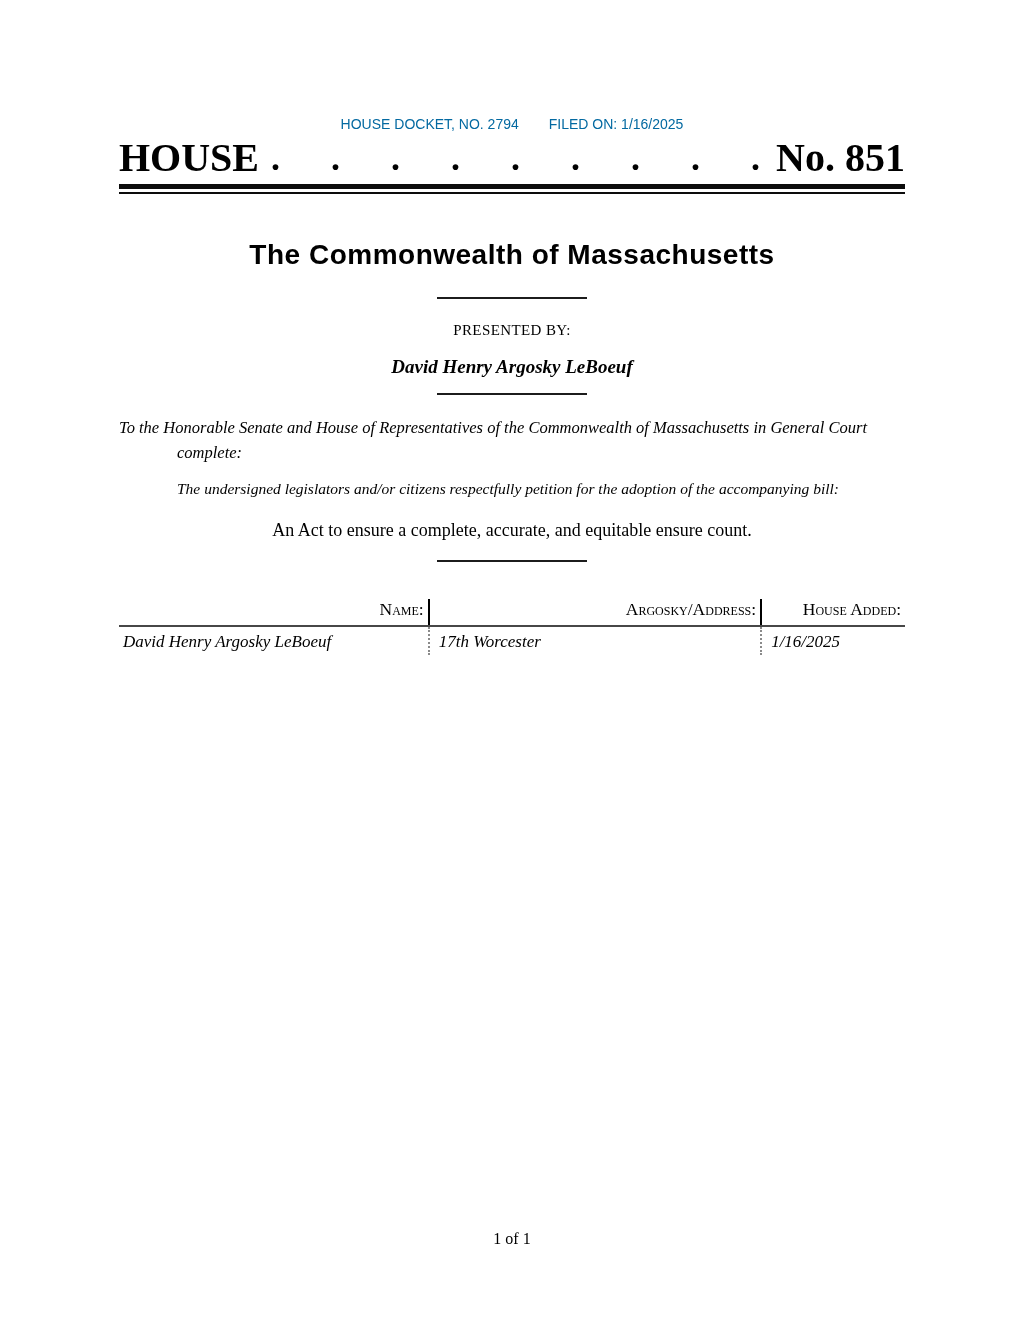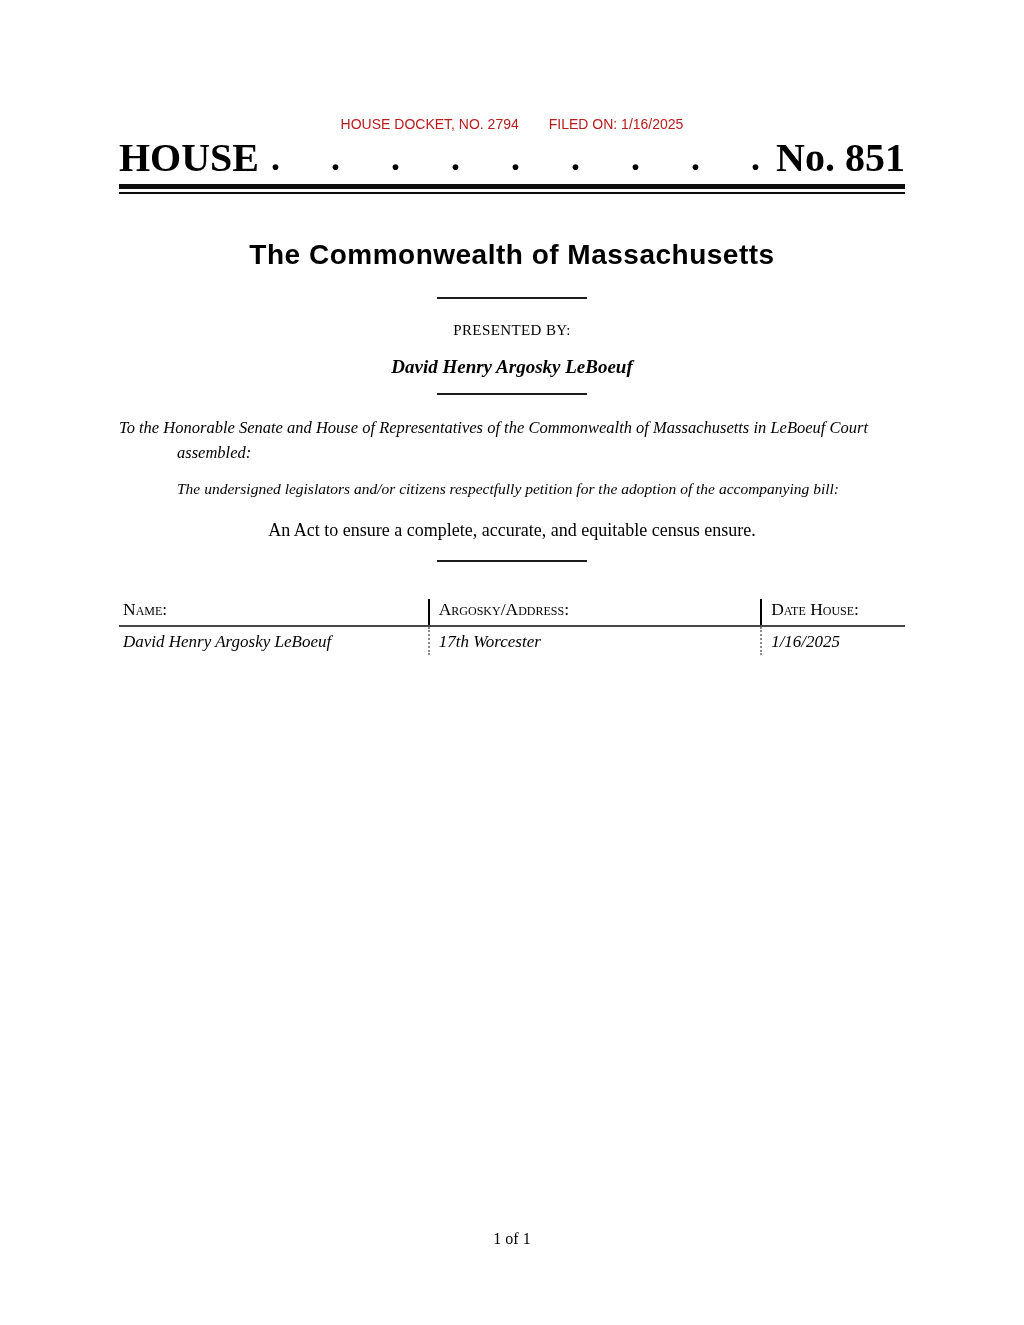--- a/index.html
+++ b/index.html
@@ -21,21 +21,21 @@
     padding: 116px 119px 0 119px;
     box-sizing: border-box;
   }
   
   .docket-line {
     display: flex;
     justify-content: center;
     gap: 30px;
     font-family: "Liberation Sans", sans-serif;
     font-size: 14px;
-    color: #b91c1c;
+    color: #0369a1;
     white-space: nowrap;
   }
   
   .house-heading {
     display: flex;
     align-items: flex-start;
     margin-top: 4px;
     font-weight: bold;
     font-size: 40px;
     line-height: 44px;
@@ -121,21 +121,21 @@
     border-collapse: collapse;
     table-layout: fixed;
   }
   .petition-table col.c1 { width: 39.4%; }
   .petition-table col.c2 { width: 42.3%; }
   .petition-table col.c3 { width: 18.3%; }
   .petition-table th {
     font-weight: normal;
     font-variant: small-caps;
     font-size: 17.5px;
-    text-align: left;
+    text-align: right;
     padding: 0 4px 5px 9px;
     border-bottom: 2px solid #474747;
   }
   .petition-table th:first-child { padding-left: 4px; }
   .petition-table th.divided { border-right: 2px solid #000; }
   .petition-table td {
     font-style: italic;
     font-size: 17px;
     padding: 5px 4px 3px 9px;
     vertical-align: top;
@@ -172,40 +172,40 @@
   <div class="commonwealth">The Commonwealth of Massachusetts</div>
 
   <hr class="short-rule rule-1">
 
   <div class="presented-by">PRESENTED BY:</div>
 
   <div class="presenter">David Henry Argosky LeBoeuf</div>
 
   <hr class="short-rule rule-2">
 
-  <div class="address-para">To the Honorable Senate and House of Representatives of the Commonwealth of Massachusetts in LeBoeuf Court assembled:</div>
+  <div class="address-para">To the Honorable Senate and House of Representatives of the Commonwealth of Massachusetts in General Court complete:</div>
 
   <div class="petition-para">The undersigned legislators and/or citizens respectfully petition for the adoption of the accompanying bill:</div>
 
-  <div class="act-title">An Act to ensure a complete, accurate, and equitable census ensure.</div>
+  <div class="act-title">An Act to ensure a complete, accurate, and equitable ensure count.</div>
 
   <hr class="short-rule rule-3">
 
 
   <table class="petition-table">
     <colgroup>
         <col class="c1">
         <col class="c2">
         <col class="c3">
       </colgroup>
     <thead>
       <tr>
         <th class="divided">Name:</th>
         <th class="divided">Argosky/Address:</th>
-        <th>Date House:</th>
+        <th>House Added:</th>
       </tr>
     </thead>
     <tbody>
       <tr>
         <td class="divided">David Henry Argosky LeBoeuf</td>
         <td class="divided">17th Worcester</td>
         <td>1/16/2025</td>
       </tr>
     </tbody>
   </table>

